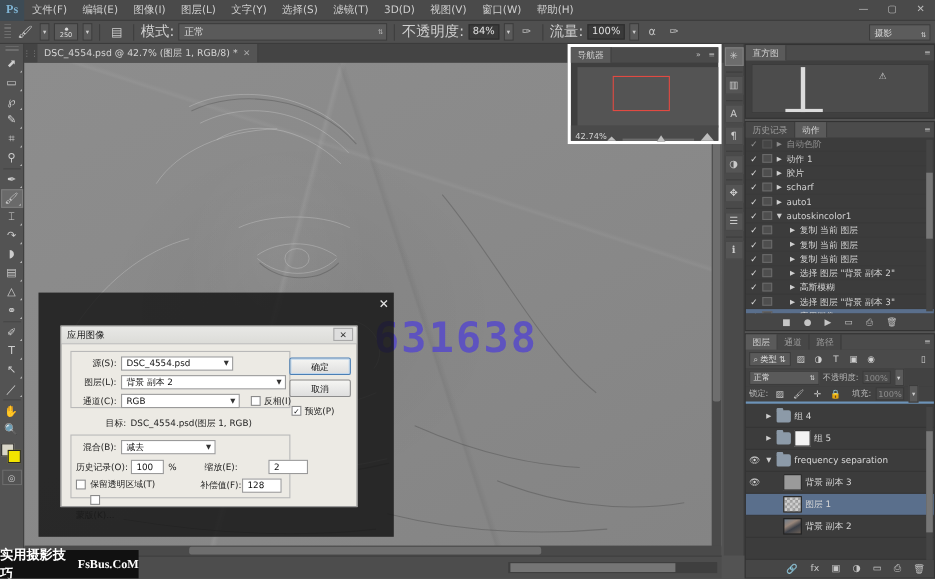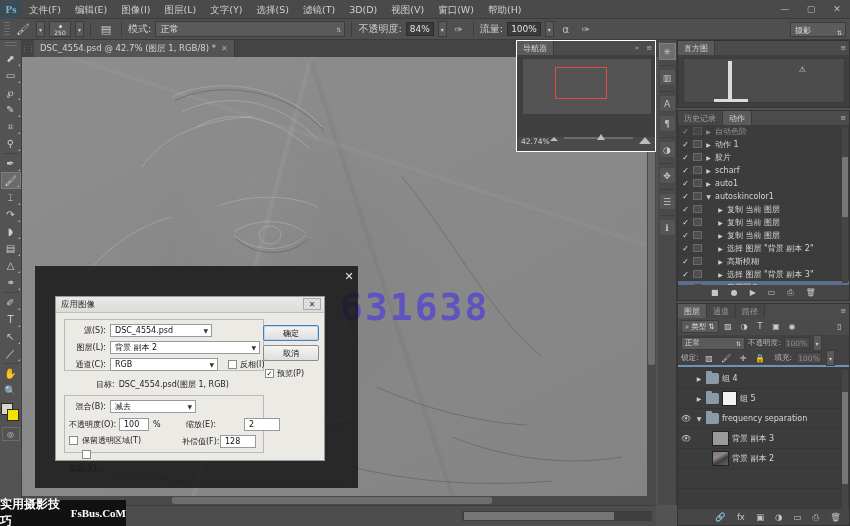--- a/index.html
+++ b/index.html
@@ -29,21 +29,21 @@
 
   
   .optionsbar {
     position: absolute; left: 0; top: 19px; width: 850px; height: 21px;
     background: #4f4f4f; border-bottom: 1px solid #3b3b3b;
     display: flex; align-items: center; padding-left: 4px; gap: 4px;
   }
   .opt-grip { width: 6px; height: 15px; background: repeating-linear-gradient(to bottom,#6e6e6e 0 1px,transparent 1px 3px); }
   .opt-tool-icon { width: 18px; height: 16px; display:flex; align-items:center; justify-content:center; color:#d0d0d0; font-size: 11px; }
   .opt-sep { width: 1px; height: 15px; background: #3e3e3e; margin: 0 2px; }
-  .opt-label { font-size: 10px; color: #cfcfcf; white-space: nowrap; }
+  .opt-label { font-size: 13px; color: #cfcfcf; white-space: nowrap; }
   .opt-brush-size {
     width: 22px; height: 16px; background: #5a5a5a; border: 1px solid #3c3c3c;
     display: flex; flex-direction: column; align-items: center; justify-content: flex-end;
     font-size: 6px; color: #ddd; position: relative;
   }
   .opt-brush-size .dot { width: 3px; height: 3px; background: #ddd; border-radius: 50%; position: absolute; top: 3px; }
   .opt-dropdown-sm { width: 9px; height: 16px; background: #5a5a5a; border: 1px solid #3c3c3c; display:flex; align-items:center; justify-content:center; font-size:6px; color:#ccc;}
   .opt-select {
     height: 16px; background: #5a5a5a; border: 1px solid #3c3c3c; color: #ddd;
     display: flex; align-items: center; padding: 0 4px; font-size: 9px; position: relative;
@@ -143,34 +143,34 @@
   .fsbus-wm {
     position: absolute; left: 0; top: 500px; width: 126px; height: 26px;
     background: #111; color: #fff; font-size: 12px; font-weight: bold;
     display: flex; align-items: center; justify-content: center; gap: 3px;
     z-index: 40;
   }
   .fsbus-wm .en { font-family: "Liberation Serif", serif; font-size: 11px; }
 
   
   .navigator {
-    position: absolute; left: 516px; top: 40px; width: 140px; height: 112px;
-    background: #3f3f3f; border: 1px solid #ffffff;
+    position: absolute; left: 516px; top: 40px; width: 140px; height: 91px;
+    background: #3f3f3f; border: 3px solid #ffffff;
   }
   .panel-tabbar { height: 14px; background: #4b4b4b; display: flex; align-items: center; position: relative; }
   .panel-tab {
     height: 14px; padding: 0 6px; font-size: 8px; color: #d2d2d2;
     display: flex; align-items: center; background: #5a5a5a; border-right: 1px solid #3b3b3b;
   }
   .panel-tab.inactive { background: #474747; color: #9e9e9e; }
   .panel-collapse { position: absolute; right: 16px; color: #b9b9b9; font-size: 7px; }
   .panel-menu { position: absolute; right: 3px; color: #b9b9b9; font-size: 7px; }
   .nav-preview { position: absolute; left: 6px; top: 18px; width: 128px; height: 55px; background: #545454; }
   .nav-redbox { position: absolute; left: 32px; top: 8px; width: 52px; height: 32px; border: 1px solid #e24a42; }
-  .nav-footer { position: absolute; left: 0; bottom: 0; width: 100%; height: 14px; background: #4a4a4a; display:flex; align-items:flex-start; padding: 0 4px; font-size: 7.5px; color: #d2d2d2;}
+  .nav-footer { position: absolute; left: 0; bottom: 0; width: 100%; height: 14px; background: #4a4a4a; display:flex; align-items:flex-end; padding: 0 4px; font-size: 7.5px; color: #d2d2d2;}
   .nav-slider { flex: 1; height: 2px; background: #6b6b6b; margin: 0 6px; position: relative;}
   .nav-slider .knob { position: absolute; left: 48%; top: -3px; width: 0; height: 0; border-left: 4px solid transparent; border-right: 4px solid transparent; border-bottom: 6px solid #bdbdbd;}
   .nav-mtn-s { width:0;height:0;border-left:4px solid transparent;border-right:4px solid transparent;border-bottom:4px solid #bdbdbd;}
   .nav-mtn-l { width:0;height:0;border-left:6px solid transparent;border-right:6px solid transparent;border-bottom:7px solid #bdbdbd;}
 
   
   .iconrail {
     position: absolute; left: 658px; top: 40px; width: 19px; height: 465px;
     background: #4a4a4a; border-right: 1px solid #3b3b3b;
     display: flex; flex-direction: column; align-items: center; padding-top: 3px; gap: 1px;
@@ -683,20 +683,26 @@
         <span class="lay-tri">▼</span>
         <span class="lay-folder"></span>
         <span class="lay-name">frequency separation</span>
       </div>
       <div class="lay-row">
         <span class="lay-eye">👁</span>
         <span style="width:14px"></span>
         <span class="lay-thumb flat"></span>
         <span class="lay-name">背景 副本 3</span>
       </div>
+      <div class="lay-row selected">
+        <span class="lay-eye off">👁</span>
+        <span style="width:14px"></span>
+        <span class="lay-thumb checker"></span>
+        <span class="lay-name">图层 1</span>
+      </div>
       <div class="lay-row">
         <span class="lay-eye off">👁</span>
         <span style="width:14px"></span>
         <span class="lay-thumb portrait"></span>
         <span class="lay-name">背景 副本 2</span>
       </div>
       <div class="lay-row">
         
         
         
@@ -766,21 +772,21 @@
 
       <div class="dlg-row" style="left:18px; top:87px;">
         <span class="dlg-lbl" style="width:32px">混合(B):</span>
         <span class="dlg-select" style="width:86px">
           <span>减去</span>
           <span class="arr">▼</span>
         </span>
       </div>
 
       <div class="dlg-row" style="left:13px; top:105px;">
-        <span class="dlg-lbl" style="width:46px">不透明度(O):</span>
+        <span class="dlg-lbl" style="width:46px">历史记录(O):</span>
         <span class="dlg-input" style="width:30px">100</span>
         <span class="dlg-lbl">%</span>
       </div>
 
       <div class="dlg-row" style="left:126px; top:105px;gap:28px;">
         <span class="dlg-lbl" style="width:34px">缩放(E):</span>
         <span class="dlg-input" style="width:36px">2</span>
       </div>
 
       <div class="dlg-row" style="left:13px; top:122px;">

